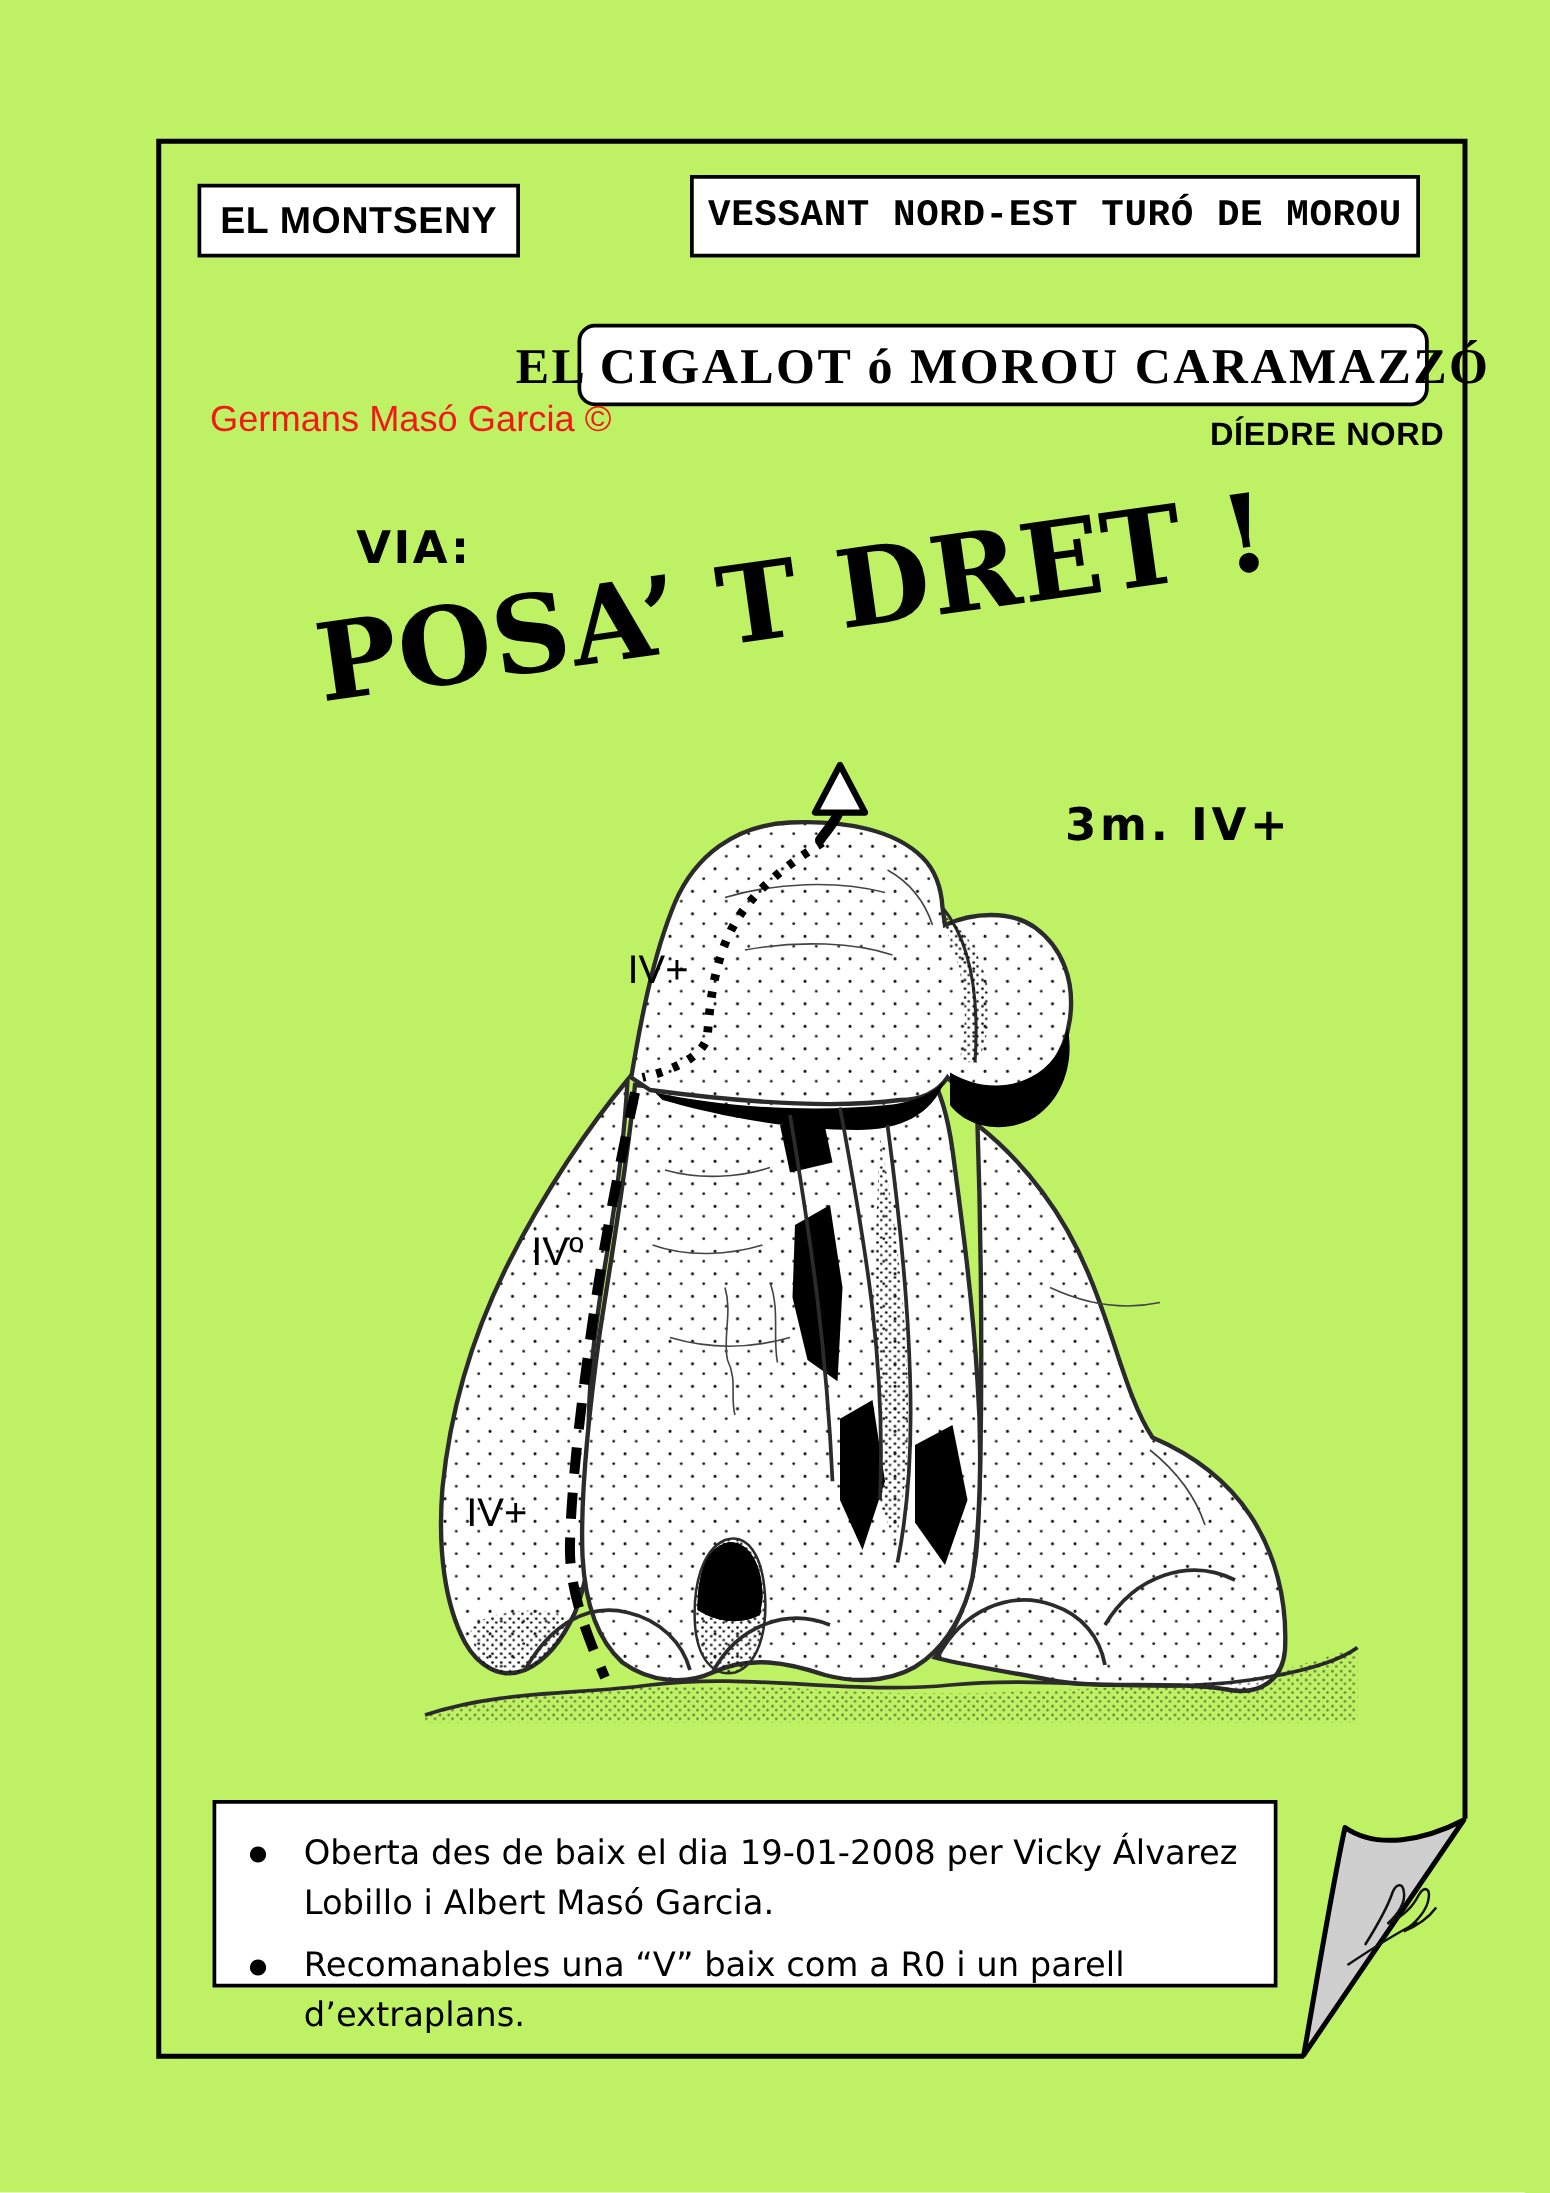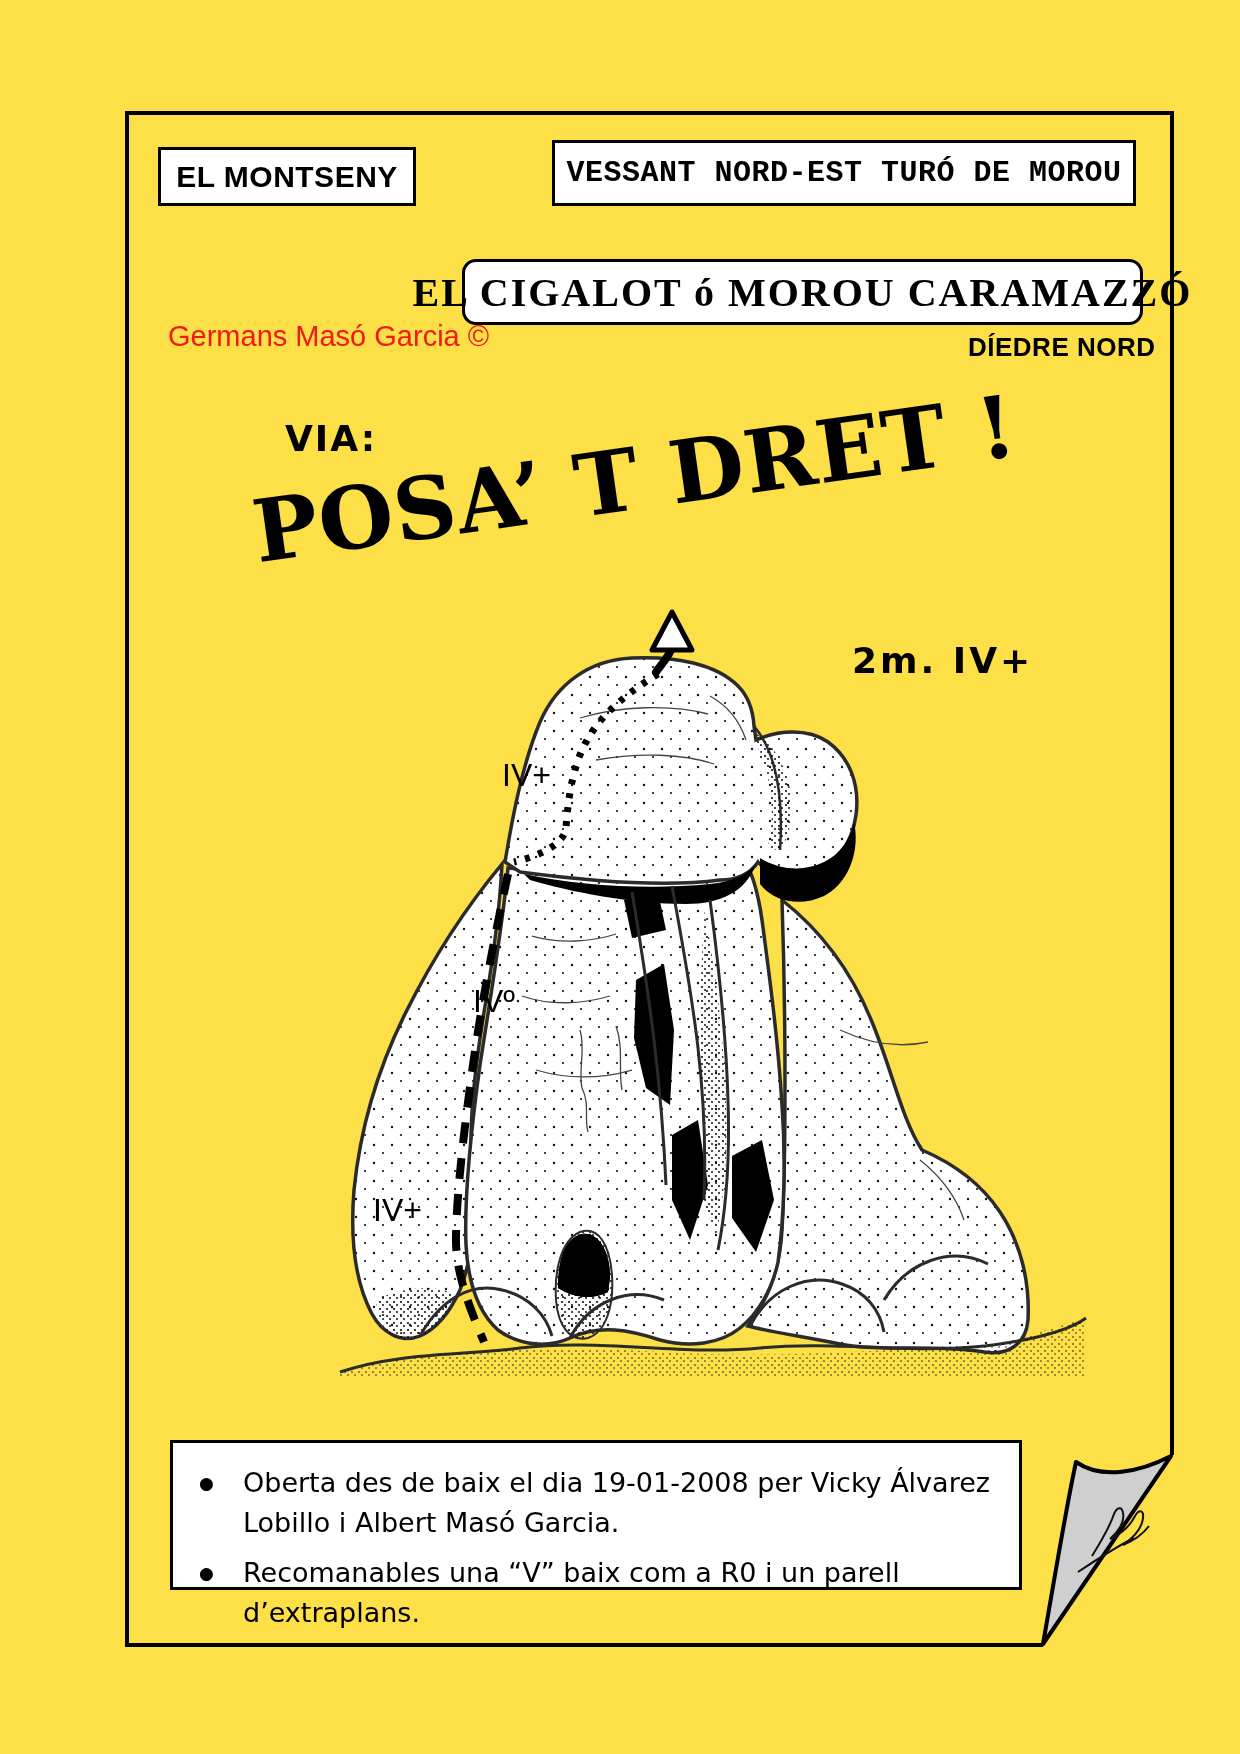--- a/index.html
+++ b/index.html
@@ -1,16 +1,16 @@
 <!DOCTYPE html>
 <html><head>
 <meta charset="utf-8">
 <style>
   html,body{margin:0;padding:0;background:#fff;}
-  .page{position:relative;width:1240px;height:1754px;background:#fde047;overflow:hidden;
+  .page{position:relative;width:1240px;height:1754px;background:#bef264;overflow:hidden;
         font-family:"Liberation Sans",sans-serif;color:#000;}
   .abs{position:absolute;}
   
   .hbox{border:3px solid #000;display:flex;align-items:center;justify-content:center;
         font-weight:bold;font-size:30px;letter-spacing:.5px;white-space:nowrap;background:#fff;}
   .roundbox{border:3px solid #000;border-radius:14px;display:flex;align-items:center;justify-content:center;
         background:#fff;font-family:"Liberation Serif",serif;font-weight:600;font-size:40px;letter-spacing:2px;white-space:nowrap;}
   .copyright{font-weight:normal;font-size:29px;}
   .facelabel{font-weight:bold;font-size:26px;letter-spacing:.5px;}
   .vialabel{font-family:"DejaVu Sans",sans-serif;font-weight:700;font-size:36px;letter-spacing:2px;}
@@ -55,21 +55,21 @@
   <div class="abs copyright" style="left:168px;top:320px;color:#f01914;">Germans Masó Garcia ©</div>
 
   <div class="abs facelabel" style="left:968px;top:332px;">DÍEDRE NORD</div>
 
   <div class="abs vialabel" style="left:285px;top:418px;">VIA:</div>
 
   <div class="abs" style="left:250px;top:398px;width:700px;height:180px;text-align:center;">
     <span class="routename" style="margin-top:30px;">POSA’ T DRET !</span>
   </div>
 
-  <div class="abs stats" style="left:852px;top:640px;">2m. IV+</div>
+  <div class="abs stats" style="left:852px;top:640px;">3m. IV+</div>
 
   <svg class="abs" style="left:280px;top:600px;" width="830" height="780" viewBox="0 0 830 780">
     <defs>
       <pattern id="rockfill" width="18" height="18" patternUnits="userSpaceOnUse">
         <rect width="18" height="18" fill="#ffffff"></rect>
         <circle cx="4" cy="5" r="1.2" fill="#111"></circle>
         <circle cx="13" cy="13" r="1.1" fill="#111"></circle>
       </pattern>
       <pattern id="stip" width="7" height="7" patternUnits="userSpaceOnUse">
         <circle cx="2" cy="2" r="1.1" fill="#111"></circle>
@@ -143,21 +143,21 @@
       <path d="M 640,560 C 660,576 676,596 684,620"></path>
     </g>
 
     <path d="M 390,52 C 386,60 380,66 376,72" fill="none" stroke="#000" stroke-width="8" stroke-linecap="round"></path>
     <polygon points="392,12 372,50 412,50" fill="#fff" stroke="#000" stroke-width="5" stroke-linejoin="round"></polygon>
     <path d="M 378,74 C 352,90 322,112 306,142 C 292,168 288,200 286,228 C 284,244 260,256 234,262" fill="none" stroke="#000" stroke-width="7" stroke-dasharray="5 9" stroke-linecap="butt"></path>
     <path d="M 228,274 C 216,330 202,400 193,465 C 184,530 177,590 176,635 C 175,668 186,700 204,742" fill="none" stroke="#000" stroke-width="8" stroke-dasharray="21 15" stroke-linecap="butt"></path>
   </svg>
 
   <div class="abs grade" style="left:502px;top:757px;">IV+</div>
-  <div class="abs grade" style="left:425px;top:983px;margin-left:48px;">IVº</div>
+  <div class="abs grade" style="left:425px;top:983px;">IVº</div>
   <div class="abs grade" style="left:373px;top:1192px;">IV+</div>
 
   <div class="abs notes" style="left:170px;top:1440px;width:852px;height:150px;">
     <div class="note-item">
       <span class="note-bullet">●</span>
       <span class="note-text">Oberta des de baix el dia 19-01-2008 per Vicky Álvarez Lobillo i Albert Masó Garcia.</span>
     </div>
     <div class="note-item">
       <span class="note-bullet">●</span>
       <span class="note-text">Recomanables una “V” baix com a R0 i un parell d’extraplans.</span>

